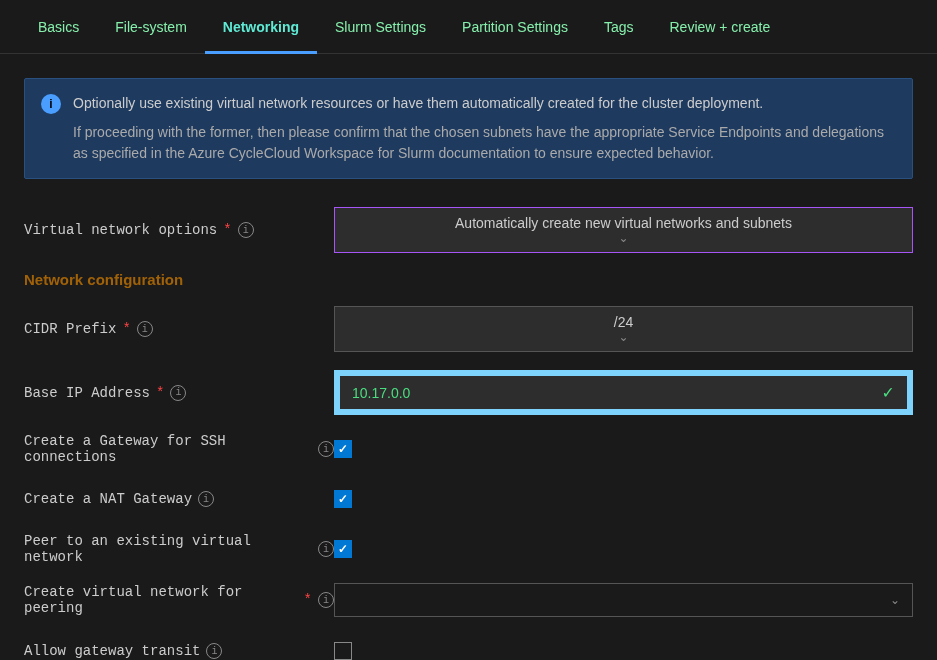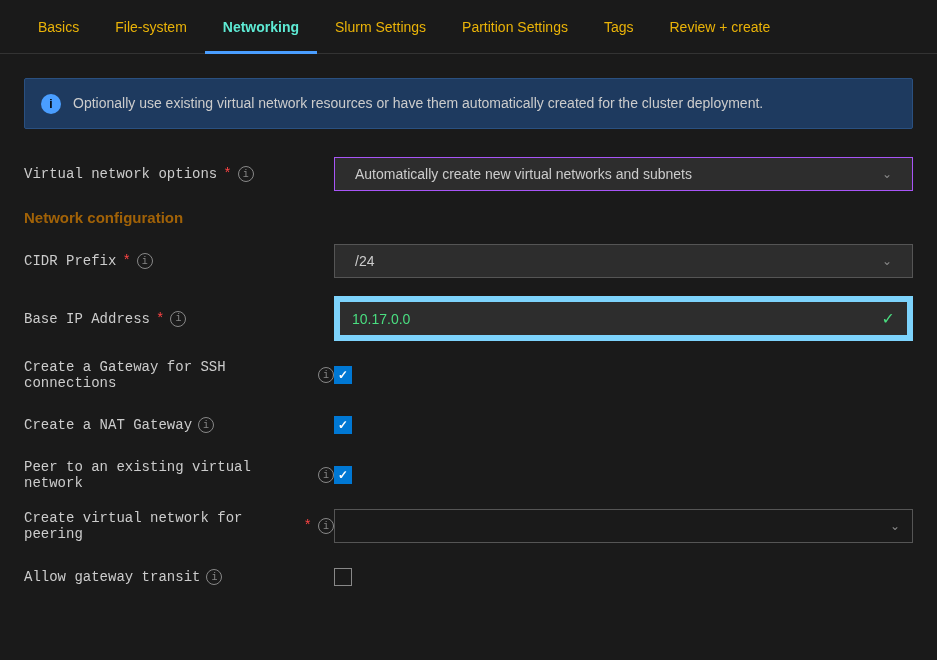--- a/index.html
+++ b/index.html
@@ -20,21 +20,21 @@
       border-bottom: 1px solid #333;
       padding: 0 20px;
       height: 54px;
     }
     .nav-item {
       padding: 0 18px;
       height: 54px;
       display: flex;
       align-items: center;
       cursor: pointer;
-      color: #eab308;
+      color: #86efac;
       font-size: 14px;
       white-space: nowrap;
       position: relative;
     }
     .nav-item.active {
       color: #5eead4;
       font-weight: 600;
     }
     .nav-item.active::after {
       content: '';
@@ -136,20 +136,21 @@
       background-color: #2d2d2d;
       border: 1px solid #555;
       color: #ffffff;
       padding: 7px 20px;
       display: flex;
       align-items: center;
       justify-content: space-between;
       cursor: pointer;
       font-size: 14px;
       min-height: 34px;
+      flex-direction: column;
     }
     .dropdown.active-border {
       border-color: #a855f7;
     }
     .dropdown-value { color: #cccccc; }
     .chevron-down {
       color: #888;
       font-size: 12px;
     }
 
@@ -245,20 +246,21 @@
 </nav>
 
 <div class="main-content">
 
   <div class="info-banner">
     <div class="info-icon">
       <span>i</span>
     </div>
     <div class="info-text">
       <div>Optionally use existing virtual network resources or have them automatically created for the cluster deployment.</div>
+      <div class="line2">If proceeding with the former, then please confirm that the chosen subnets have the appropriate Service Endpoints and delegations as specified in the Azure CycleCloud Workspace for Slurm documentation to ensure expected behavior.</div>
     </div>
   </div>
 
   <div class="form-row">
     <div class="form-label">
       <span>Virtual network options</span>
       <span class="required-star">*</span>
       <span class="info-circle">i</span>
     </div>
     <div class="form-control">

